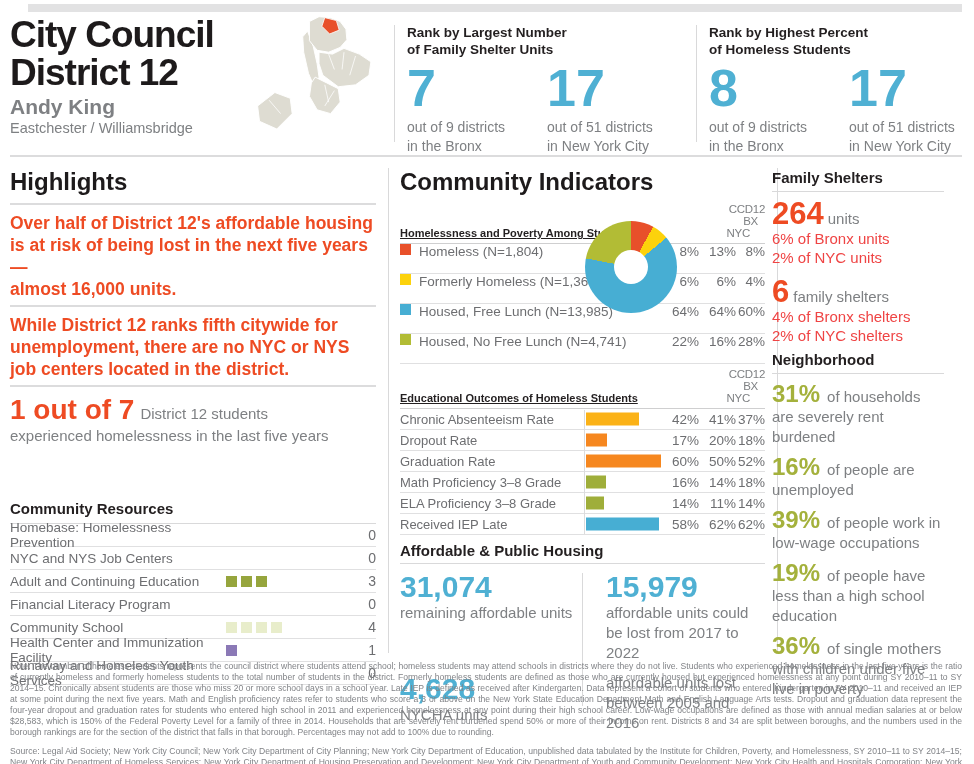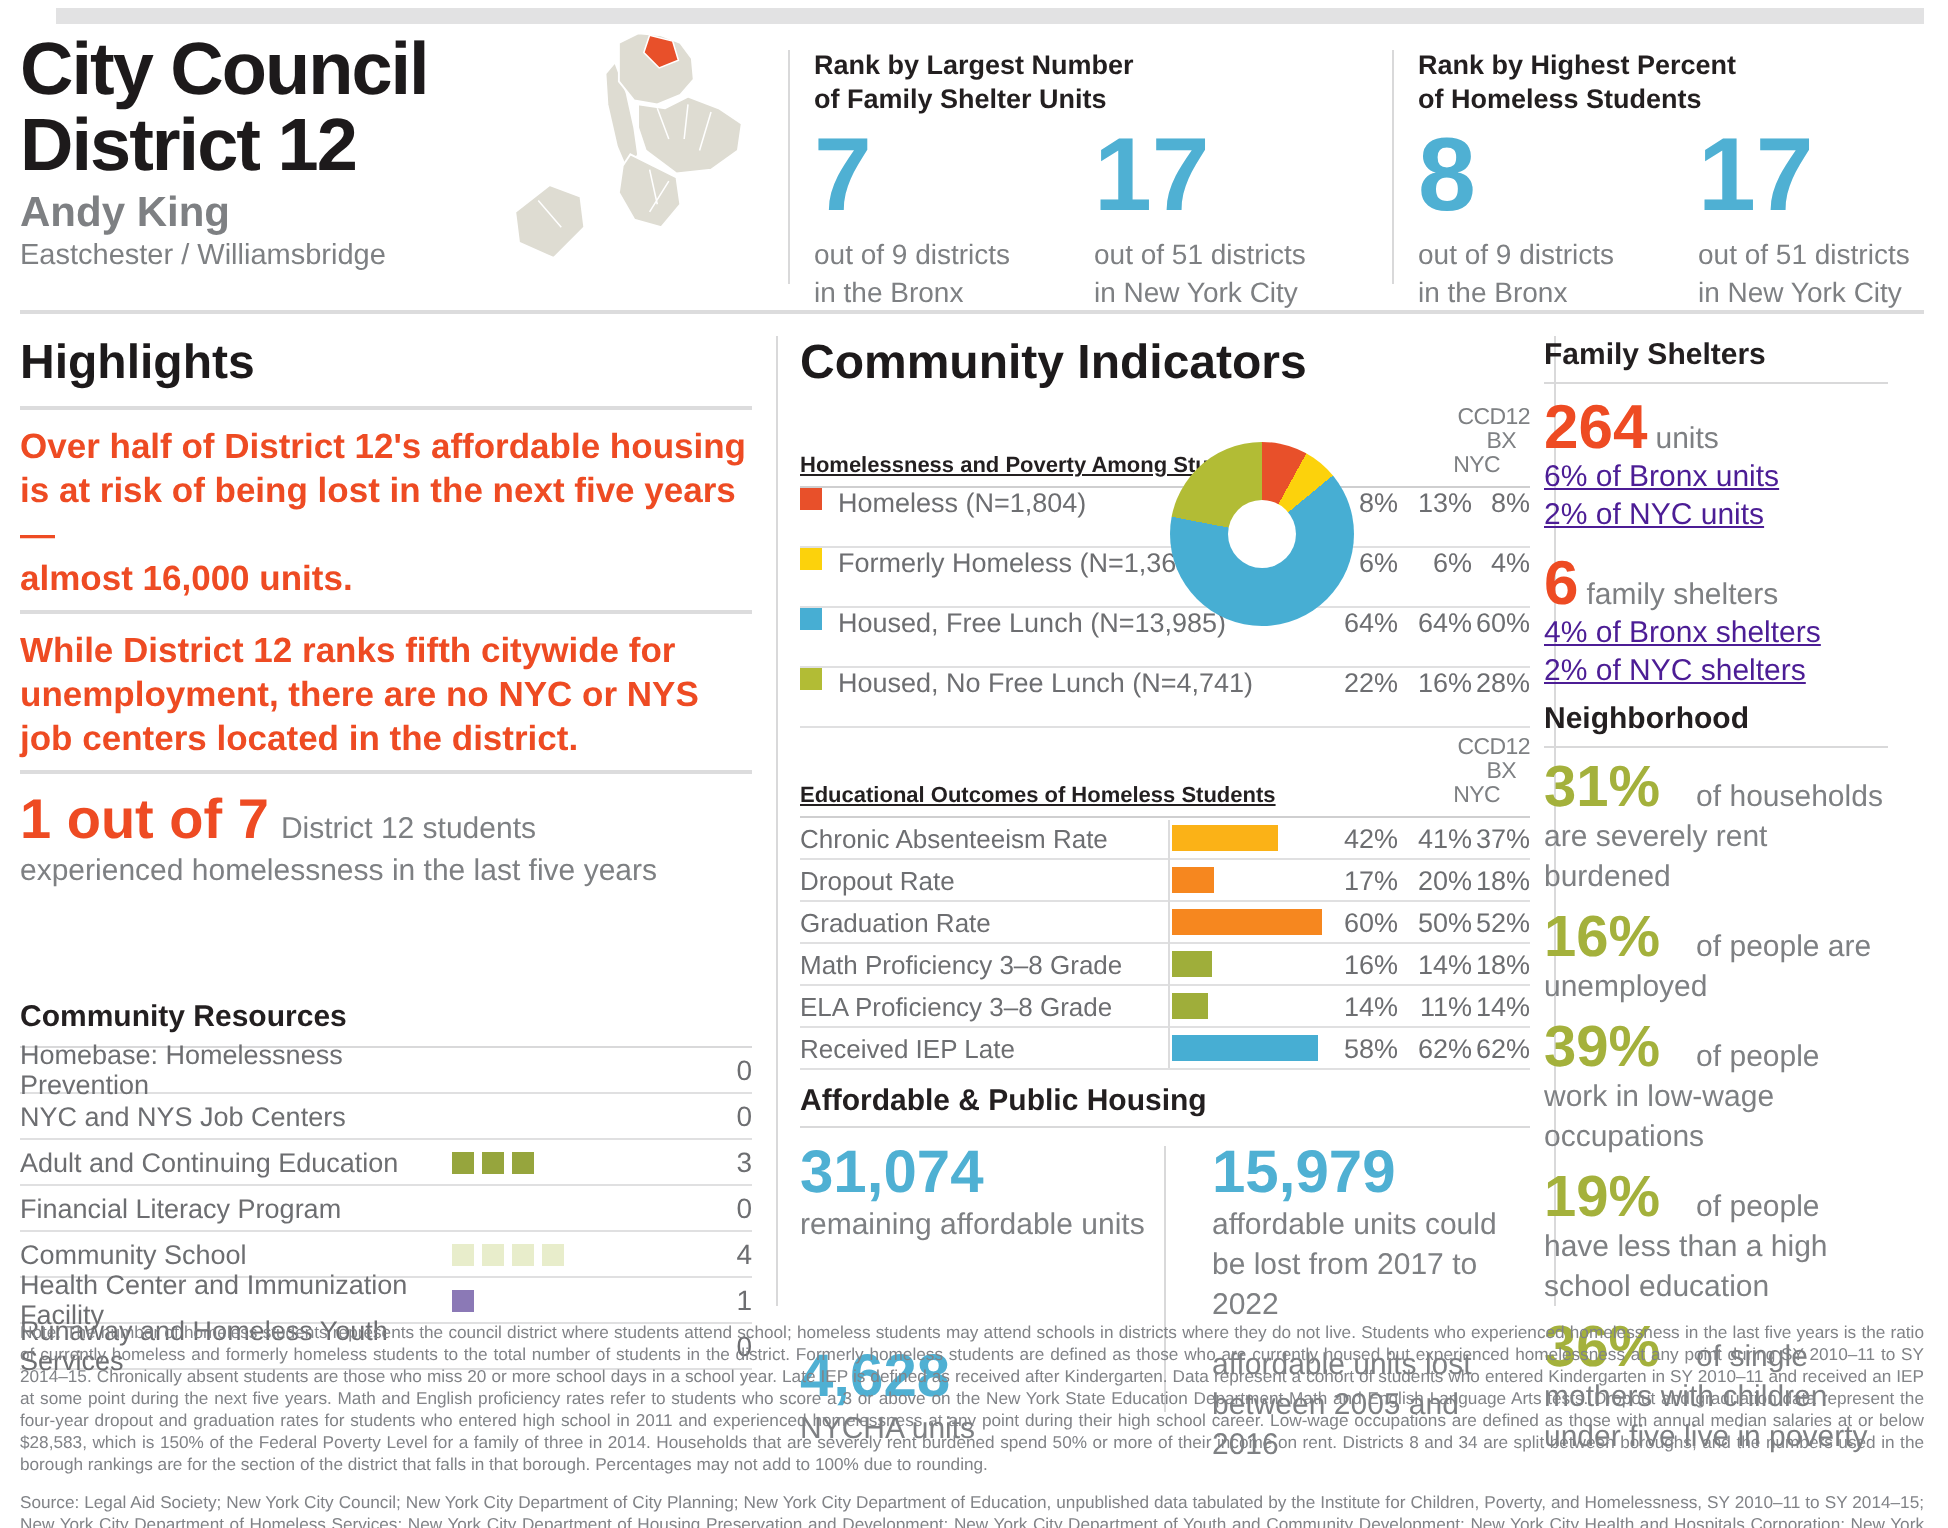--- a/index.html
+++ b/index.html
@@ -76,24 +76,24 @@
   .h-num { font-size:30px; line-height:32px; font-weight:bold; color:#4fb0d3; }
   .h-cap { font-size:15px; line-height:20px; color:#7e8083; max-width:175px; }
 
   
   .col-right { position:absolute; left:772px; top:163px; width:172px; }
   .col-right h3 { margin-top:7px; }
   .col-right .rule2 { margin-top:5px; height:1px; background:#d9d9da; }
   .fs-group { margin-top:7px; }
   .fs-num { font-size:31px; line-height:30px; font-weight:bold; color:#ee4b23; }
   .fs-unit { font-size:15px; color:#7e8083; margin-left:4px; }
-  .fs-line { font-size:15px; line-height:19px; color:#4c1d95;text-decoration:underline; }
+  .fs-line { font-size:15px; line-height:19px; color:#ef4444; }
   .nb-head { margin-top:8px; }
   .nb-stat { margin-top:7px; font-size:15px; line-height:20px; color:#7e8083; }
-  .nb-val { font-size:29px; line-height:26px; font-weight:bold; color:#a4b13c; margin-right:18px; }
+  .nb-val { font-size:24px; line-height:26px; font-weight:bold; color:#a4b13c; margin-right:7px; }
 
   
   .footer { position:absolute; left:10px; top:661px; width:952px; }
   .note, .source { font-size:8.6px; line-height:11px; color:#818387; text-align:justify; }
   .source { margin-top:8px; }
 
   svg .land { fill:#dedcd2; stroke:#ffffff; stroke-width:1; }
   svg .d12 { fill:#e8502a; stroke:#ffffff; stroke-width:0.8; }
   svg .bline { stroke:#ffffff; stroke-width:0.8; fill:none; }
 </style>

